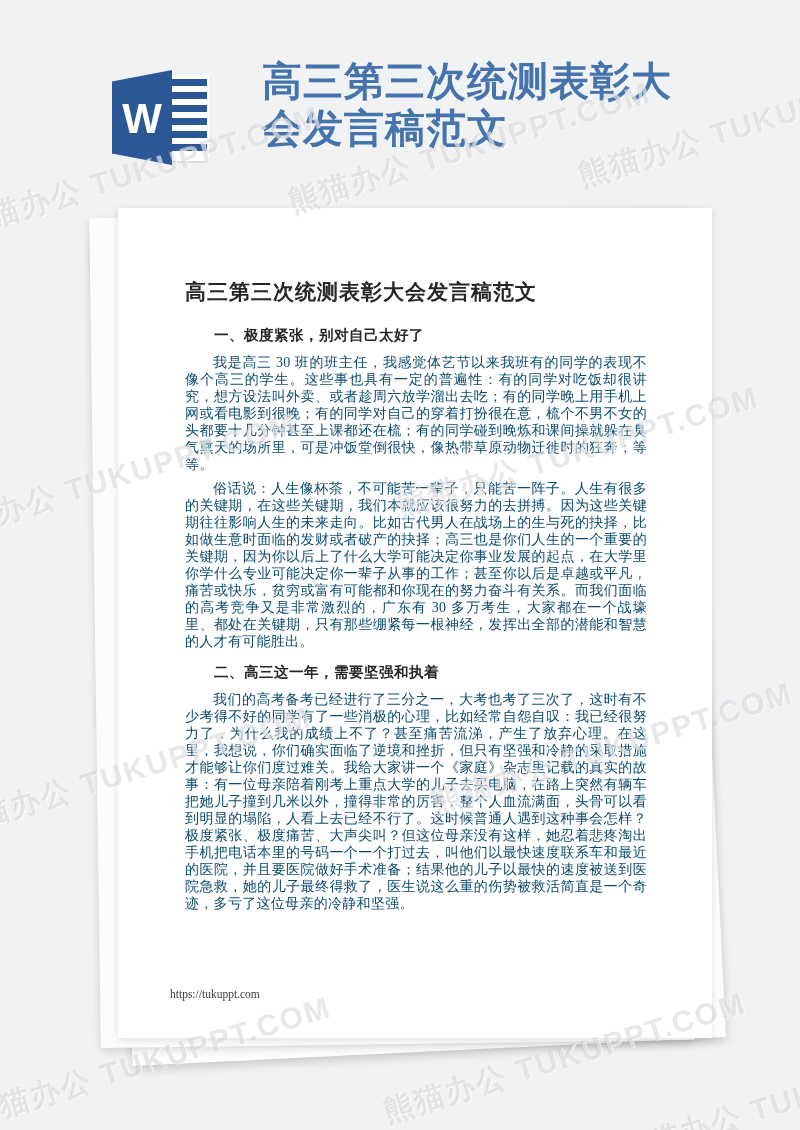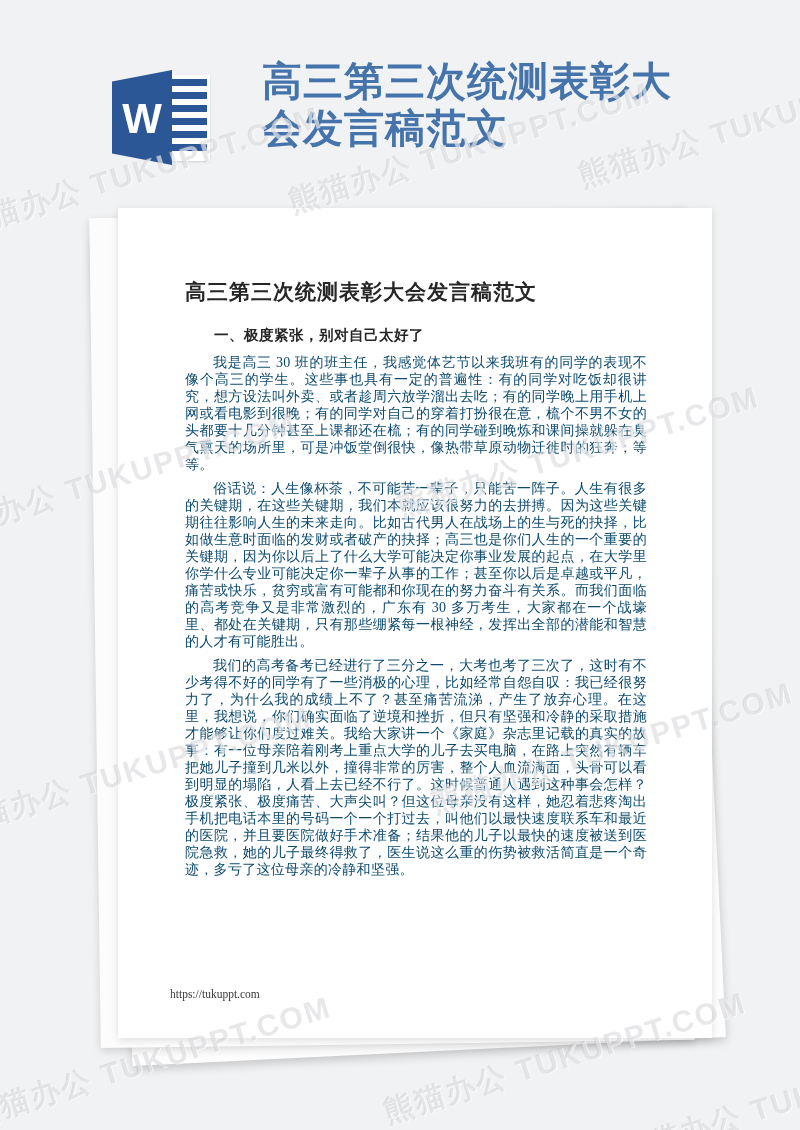--- a/index.html
+++ b/index.html
@@ -121,20 +121,21 @@
   <div class="page page-behind-b"></div>
   <div class="page page-behind-a"></div>
 
   <div class="page page-main">
     <h2 class="doc-title">高三第三次统测表彰大会发言稿范文</h2>
 
     <h3 class="doc-heading">一、极度紧张，别对自己太好了</h3>
     <p class="doc-p">我是高三 30 班的班主任，我感觉体艺节以来我班有的同学的表现不像个高三的学生。这些事也具有一定的普遍性：有的同学对吃饭却很讲究，想方设法叫外卖、或者趁周六放学溜出去吃；有的同学晚上用手机上网或看电影到很晚；有的同学对自己的穿着打扮很在意，梳个不男不女的头都要十几分钟甚至上课都还在梳；有的同学碰到晚炼和课间操就躲在臭气熏天的场所里，可是冲饭堂倒很快，像热带草原动物迁徙时的狂奔；等等。</p>
     <p class="doc-p">俗话说：人生像杯茶，不可能苦一辈子，只能苦一阵子。人生有很多的关键期，在这些关键期，我们本就应该很努力的去拼搏。因为这些关键期往往影响人生的未来走向。比如古代男人在战场上的生与死的抉择，比如做生意时面临的发财或者破产的抉择；高三也是你们人生的一个重要的关键期，因为你以后上了什么大学可能决定你事业发展的起点，在大学里你学什么专业可能决定你一辈子从事的工作；甚至你以后是卓越或平凡，痛苦或快乐，贫穷或富有可能都和你现在的努力奋斗有关系。而我们面临的高考竞争又是非常激烈的，广东有 30 多万考生，大家都在一个战壕里、都处在关键期，只有那些绷紧每一根神经，发挥出全部的潜能和智慧的人才有可能胜出。</p>
 
+    <h3 class="doc-heading">二、高三这一年，需要坚强和执着</h3>
     <p class="doc-p">我们的高考备考已经进行了三分之一，大考也考了三次了，这时有不少考得不好的同学有了一些消极的心理，比如经常自怨自叹：我已经很努力了，为什么我的成绩上不了？甚至痛苦流涕，产生了放弃心理。在这里，我想说，你们确实面临了逆境和挫折，但只有坚强和冷静的采取措施才能够让你们度过难关。我给大家讲一个《家庭》杂志里记载的真实的故事：有一位母亲陪着刚考上重点大学的儿子去买电脑，在路上突然有辆车把她儿子撞到几米以外，撞得非常的厉害，整个人血流满面，头骨可以看到明显的塌陷，人看上去已经不行了。这时候普通人遇到这种事会怎样？极度紧张、极度痛苦、大声尖叫？但这位母亲没有这样，她忍着悲疼淘出手机把电话本里的号码一个一个打过去，叫他们以最快速度联系车和最近的医院，并且要医院做好手术准备；结果他的儿子以最快的速度被送到医院急救，她的儿子最终得救了，医生说这么重的伤势被救活简直是一个奇迹，多亏了这位母亲的冷静和坚强。</p>
 
     <div class="doc-footer">https://tukuppt.com</div>
   </div>
 
   <span class="wm" style="left:140px;top:172px;">熊猫办公 TUKUPPT.COM</span>
   <span class="wm" style="left:470px;top:148px;">熊猫办公 TUKUPPT.COM</span>
   <span class="wm" style="left:760px;top:122px;">熊猫办公 TUKUPPT.COM</span>
   <span class="wm" style="left:115px;top:478px;">熊猫办公 TUKUPPT.COM</span>
   <span class="wm" style="left:578px;top:452px;">熊猫办公 TUKUPPT.COM</span>

